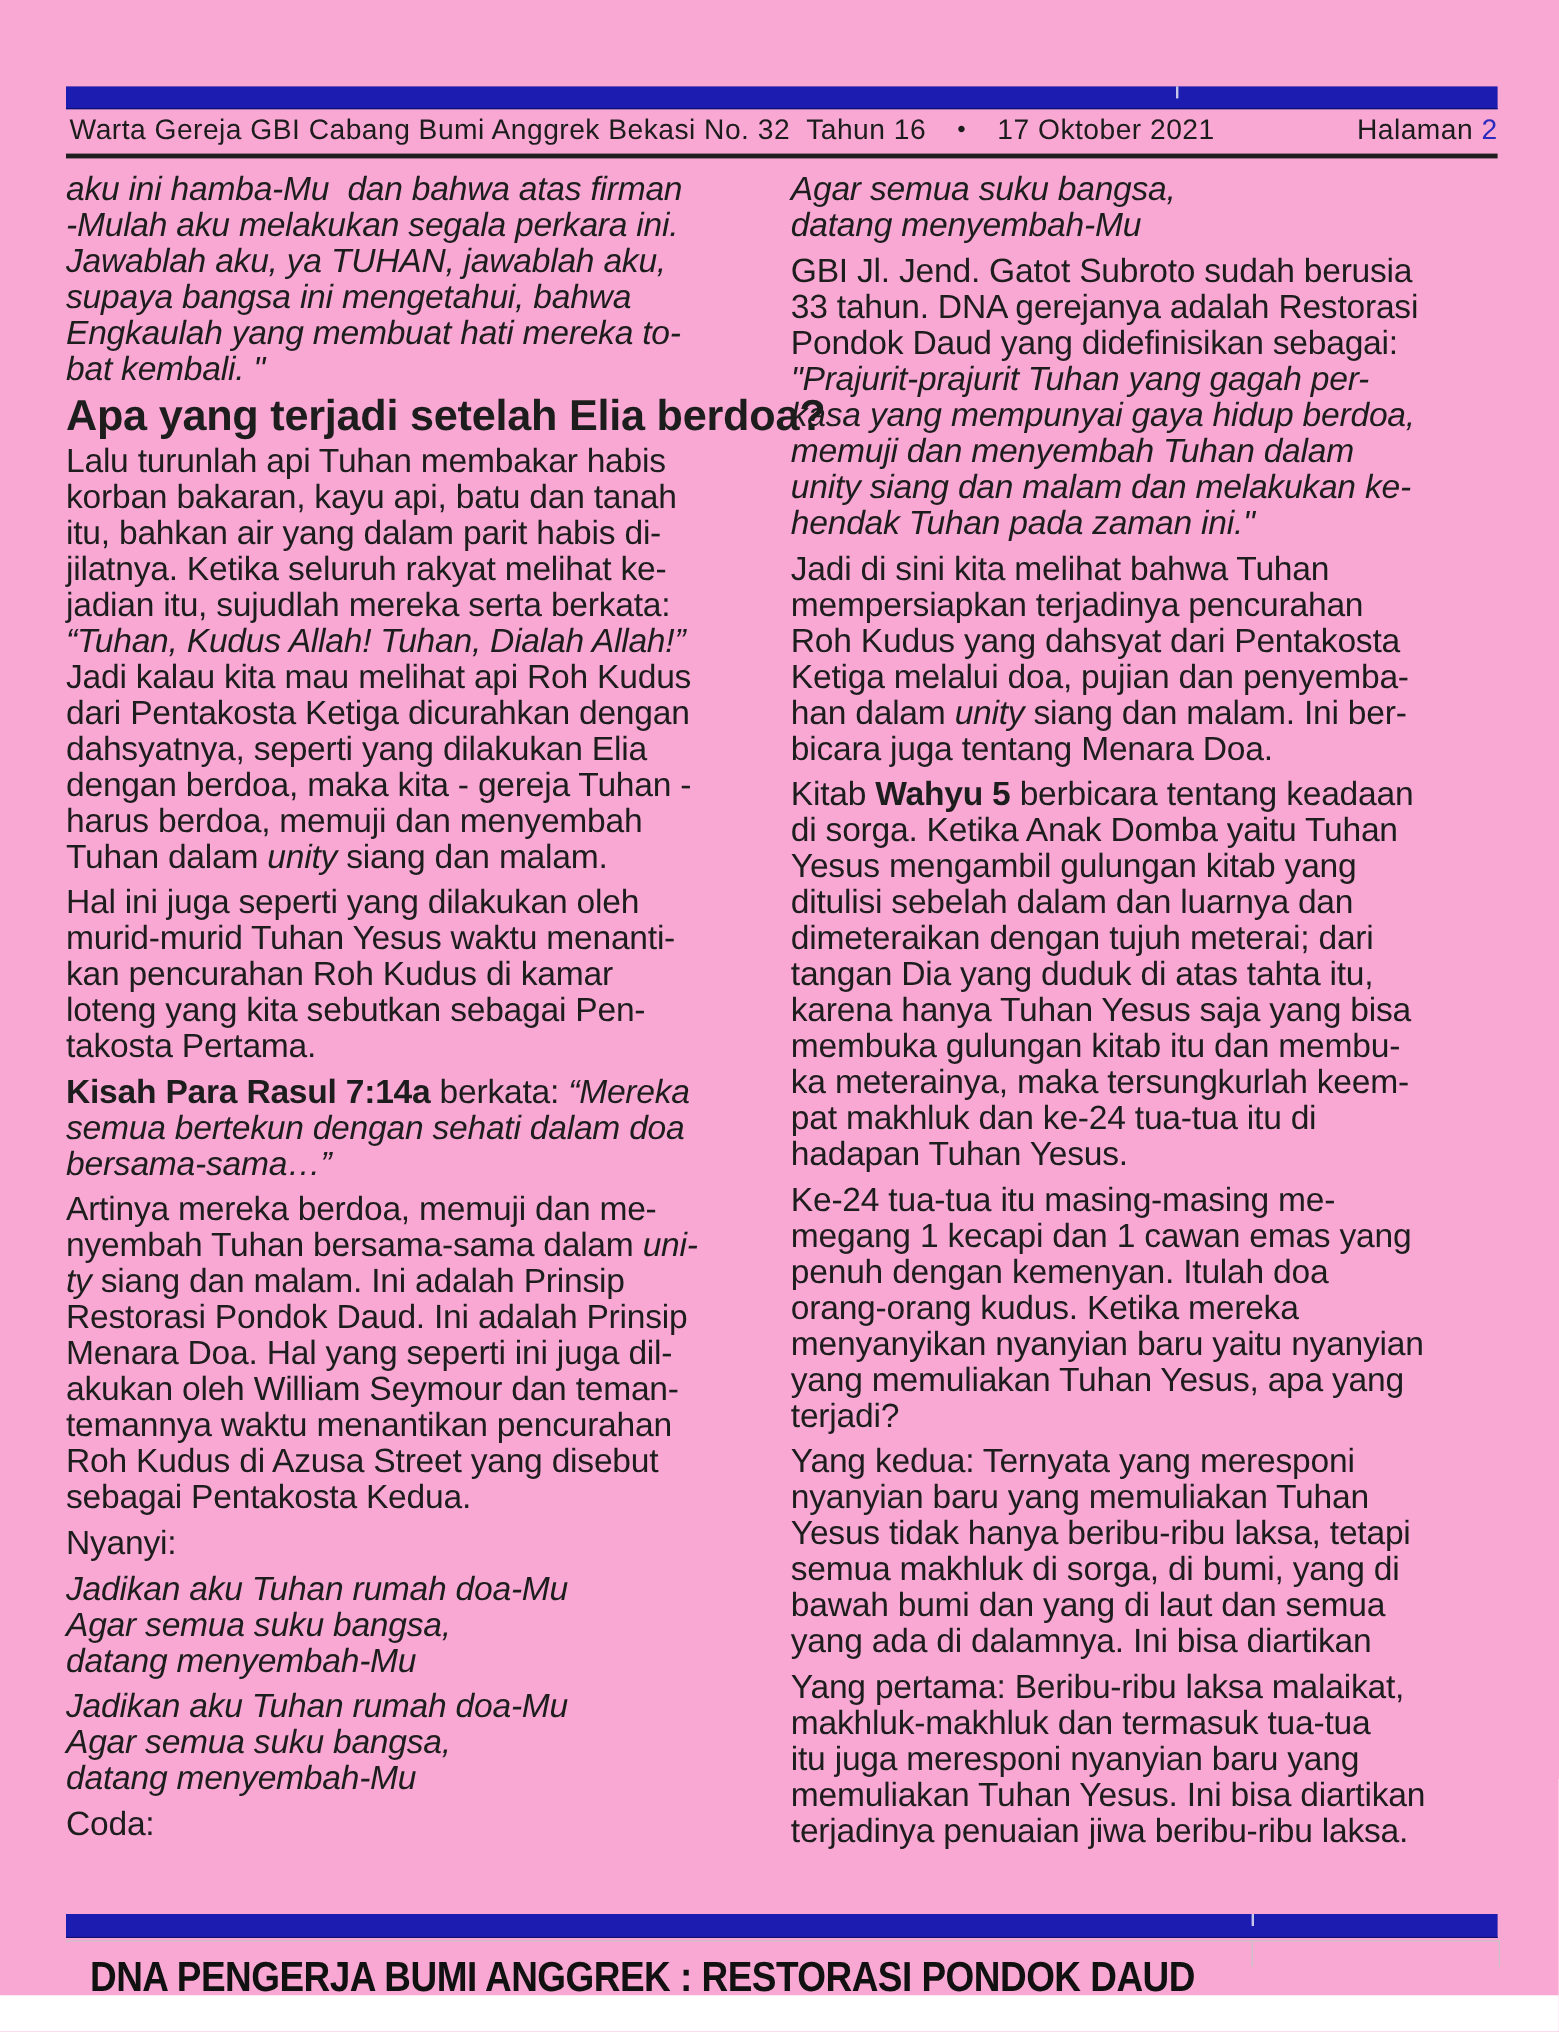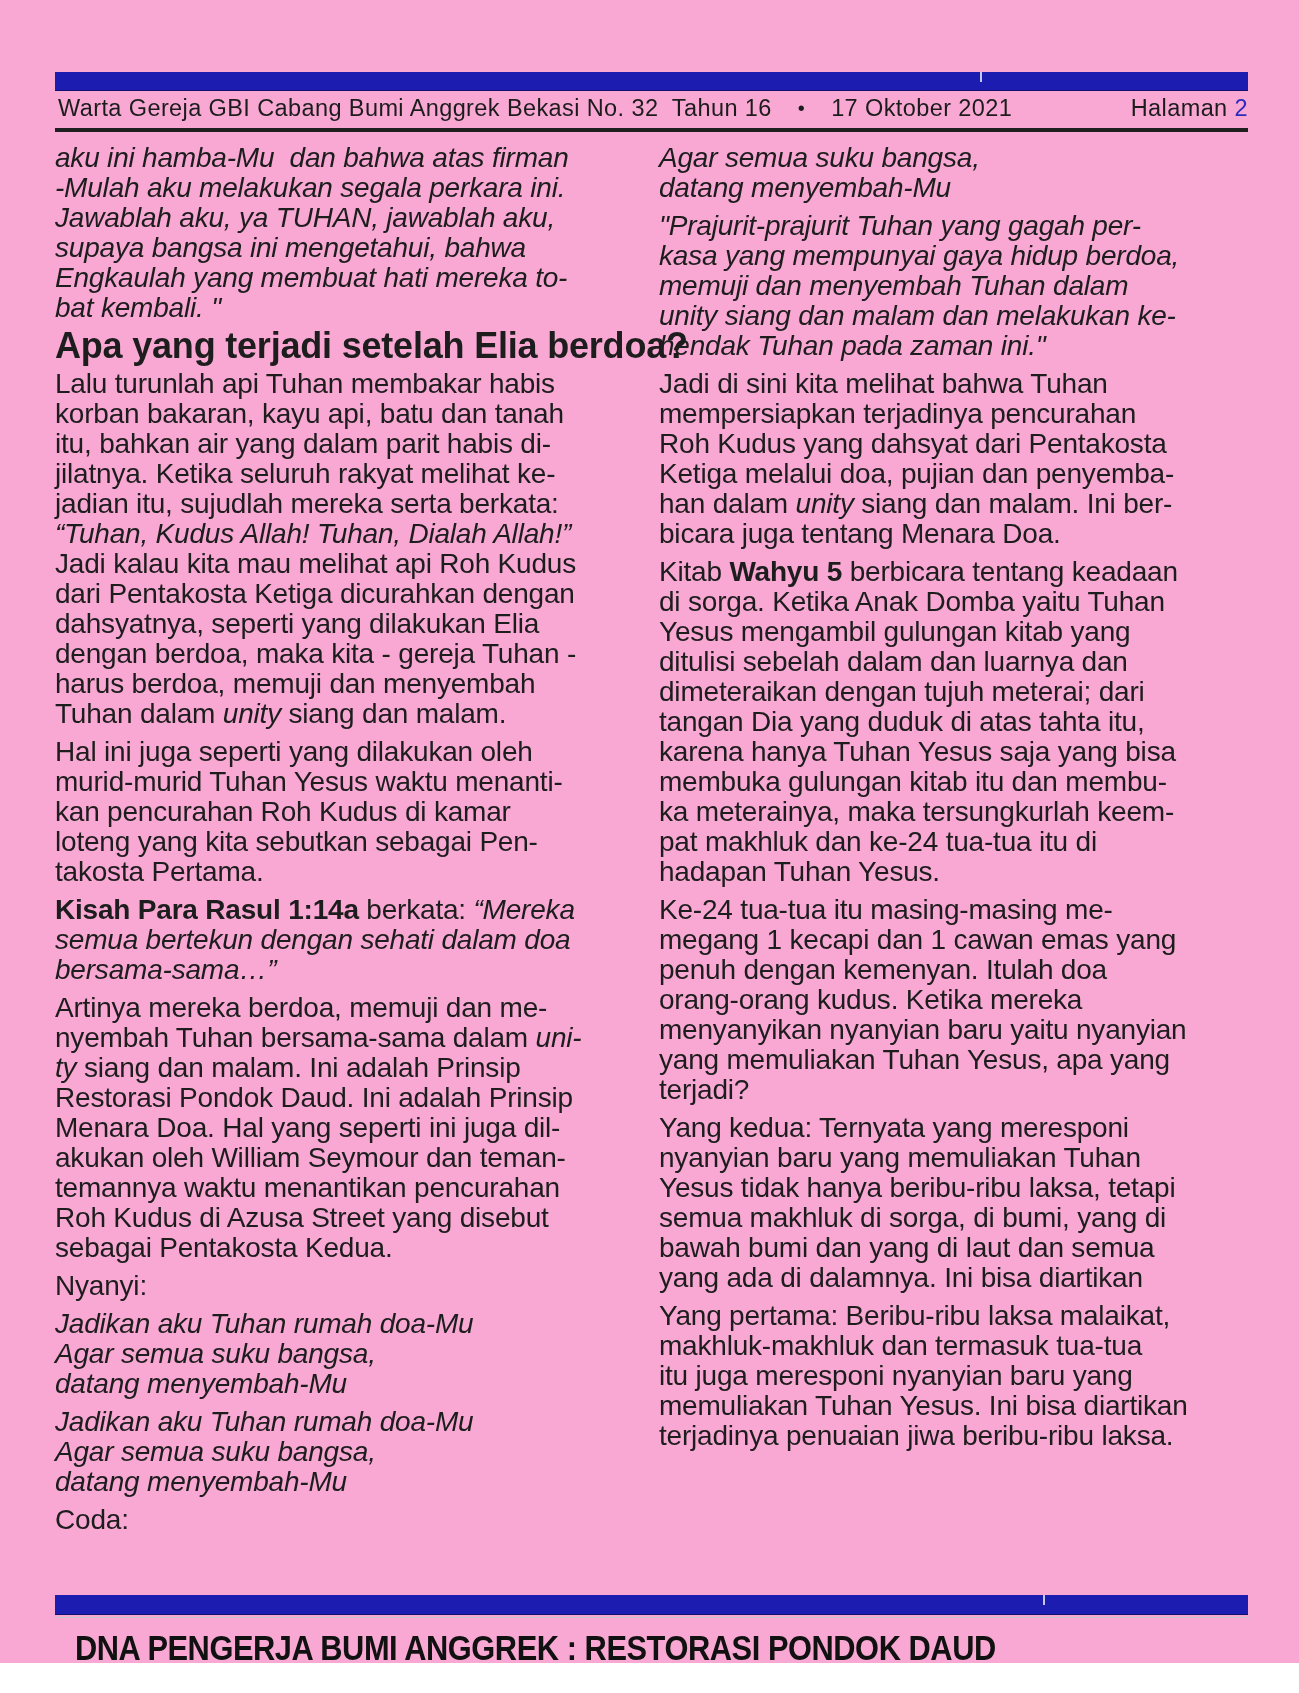--- a/index.html
+++ b/index.html
@@ -88,21 +88,21 @@
 dari Pentakosta Ketiga dicurahkan dengan
 dahsyatnya, seperti yang dilakukan Elia
 dengan berdoa, maka kita - gereja Tuhan -
 harus berdoa, memuji dan menyembah
 Tuhan dalam </span><span class="i">unity</span><span class="n"> siang dan malam.</span></p>
       <p class="para"><span class="n">Hal ini juga seperti yang dilakukan oleh
 murid-murid Tuhan Yesus waktu menanti-
 kan pencurahan Roh Kudus di kamar
 loteng yang kita sebutkan sebagai Pen-
 takosta Pertama.</span></p>
-      <p class="para"><span class="b">Kisah Para Rasul 1:14a</span><span class="n"> berkata: </span><span class="i">“Mereka
+      <p class="para"><span class="b">Kisah Para Rasul 7:14a</span><span class="n"> berkata: </span><span class="i">“Mereka
 semua bertekun dengan sehati dalam doa
 bersama-sama…”</span></p>
       <p class="para"><span class="n">Artinya mereka berdoa, memuji dan me-
 nyembah Tuhan bersama-sama dalam </span><span class="i">uni-
 ty</span><span class="n"> siang dan malam. Ini adalah Prinsip
 Restorasi Pondok Daud. Ini adalah Prinsip
 Menara Doa. Hal yang seperti ini juga dil-
 akukan oleh William Seymour dan teman-
 temannya waktu menantikan pencurahan
 Roh Kudus di Azusa Street yang disebut
@@ -113,21 +113,24 @@
 datang menyembah-Mu</span></p>
       <p class="para"><span class="i">Jadikan aku Tuhan rumah doa-Mu
 Agar semua suku bangsa,
 datang menyembah-Mu</span></p>
       <p class="para"><span class="n">Coda:</span></p>
     </div>
 
   <div class="abs col col-right">
       <p class="para"><span class="i">Agar semua suku bangsa,
 datang menyembah-Mu</span></p>
-      <p class="para"><span class="i">"Prajurit-prajurit Tuhan yang gagah per-
+      <p class="para"><span class="n">GBI Jl. Jend. Gatot Subroto sudah berusia
+33 tahun. DNA gerejanya adalah Restorasi
+Pondok Daud yang didefinisikan sebagai:
+</span><span class="i">"Prajurit-prajurit Tuhan yang gagah per-
 kasa yang mempunyai gaya hidup berdoa,
 memuji dan menyembah Tuhan dalam
 unity siang dan malam dan melakukan ke-
 hendak Tuhan pada zaman ini."</span></p>
       <p class="para"><span class="n">Jadi di sini kita melihat bahwa Tuhan
 mempersiapkan terjadinya pencurahan
 Roh Kudus yang dahsyat dari Pentakosta
 Ketiga melalui doa, pujian dan penyemba-
 han dalam </span><span class="i">unity</span><span class="n"> siang dan malam. Ini ber-
 bicara juga tentang Menara Doa.</span></p>

